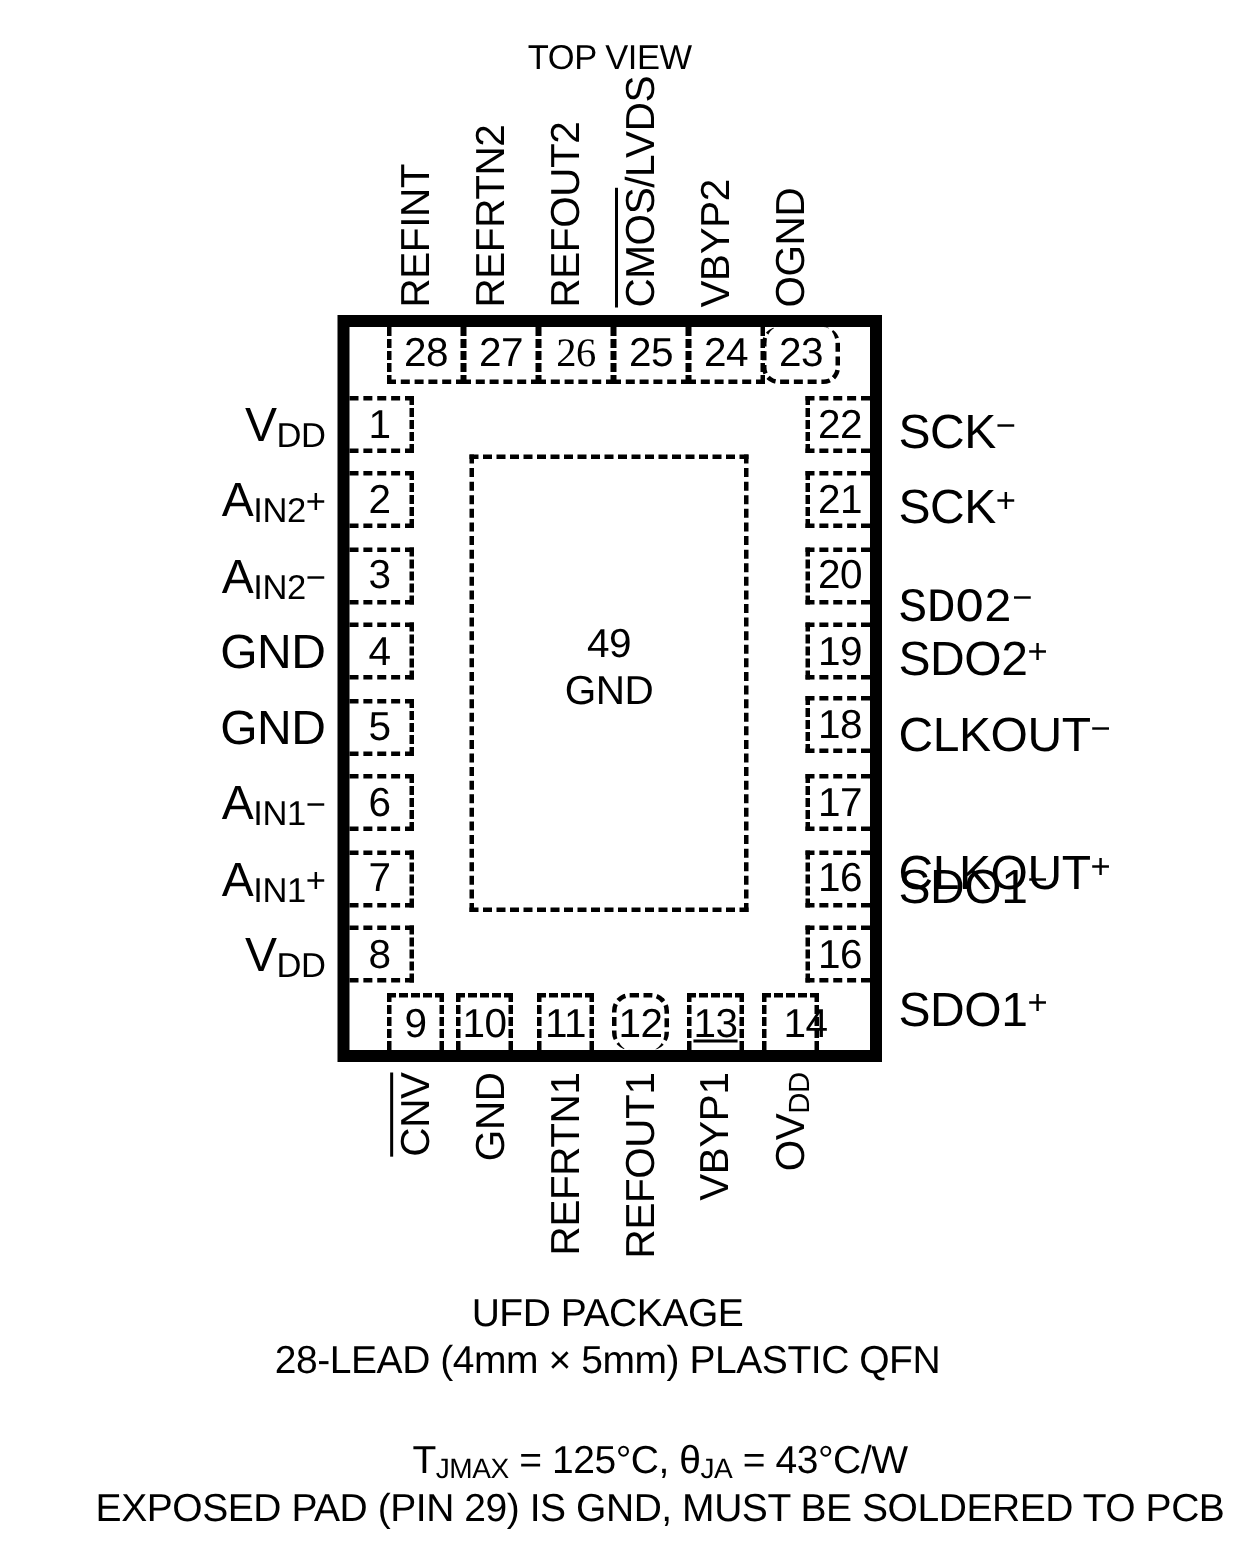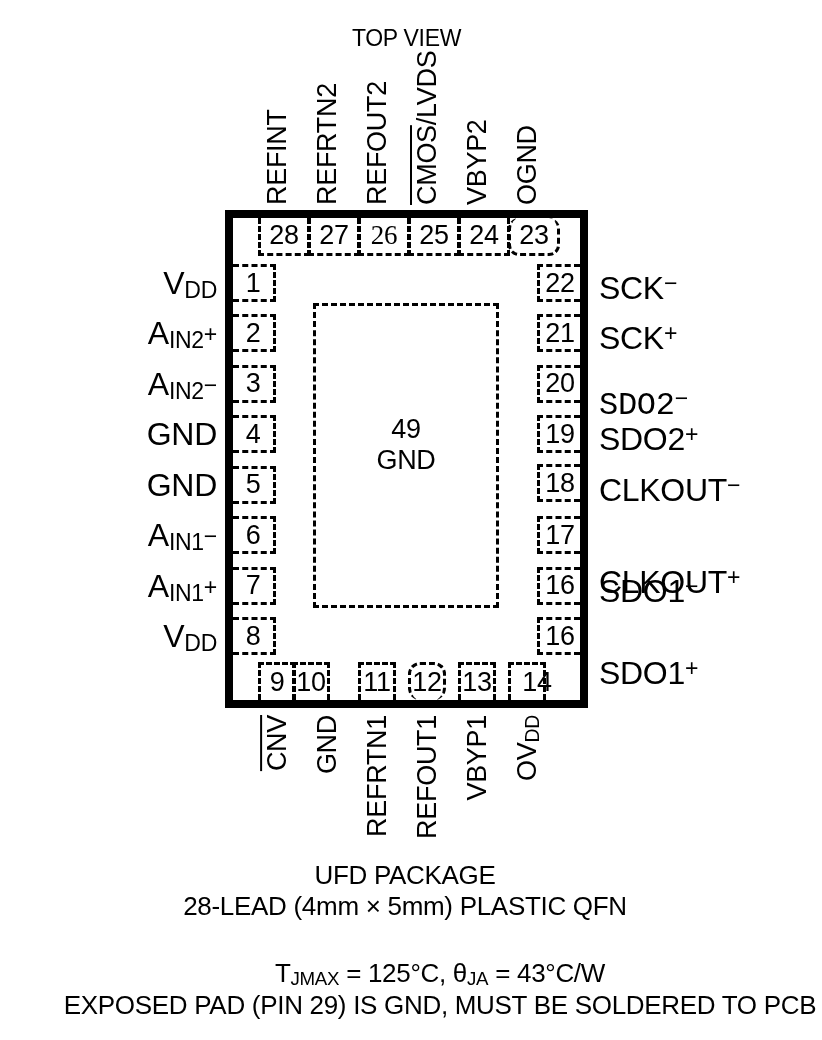--- a/index.html
+++ b/index.html
@@ -151,33 +151,33 @@
     </div>
     <div class="vlabel vlabel-top" style="left: 494px;"><span class="seg-n">VBYP2</span></div>
     <div class="pad pad-top" style="left: 508px; border-radius: 11px;">
       <span class="pin-num">23</span>
     </div>
     <div class="vlabel vlabel-top" style="left: 544px;"><span class="seg-n">OGND</span></div>
     <div class="pad pad-bottom" style="left: 258px;">
       <span class="pin-num">9</span>
     </div>
     <div class="vlabel vlabel-bottom" style="right: 562px;"><span class="seg-o">CNV</span></div>
-    <div class="pad pad-bottom" style="left: 292px; align-items: center;">
+    <div class="pad pad-bottom" style="left: 304px; align-items: center;">
       <span class="pin-num">10</span>
     </div>
     <div class="vlabel vlabel-bottom" style="right: 512px;"><span class="seg-n">GND</span></div>
     <div class="pad pad-bottom" style="left: 358px;">
       <span class="pin-num">11</span>
     </div>
     <div class="vlabel vlabel-bottom" style="right: 462px;"><span class="seg-n">REFRTN1</span></div>
     <div class="pad pad-bottom" style="left: 408px; border-radius: 12px;">
       <span class="pin-num">12</span>
     </div>
     <div class="vlabel vlabel-bottom" style="right: 412px;"><span class="seg-n">REFOUT1</span></div>
-    <div class="pad pad-bottom" style="left: 458px;">
+    <div class="pad pad-bottom" style="left: 458px; text-decoration: underline;">
       <span class="pin-num">13</span>
     </div>
     <div class="vlabel vlabel-bottom" style="right: 362px;"><span class="seg-n">VBYP1</span></div>
     <div class="pad pad-bottom" style="left: 508px; padding-left: 20px;">
       <span class="pin-num">14</span>
     </div>
     <div class="vlabel vlabel-bottom" style="right: 312px;"><span class="seg-n">OV</span><span class="seg-b">DD</span></div>
   </div>
 
 </body></html>

